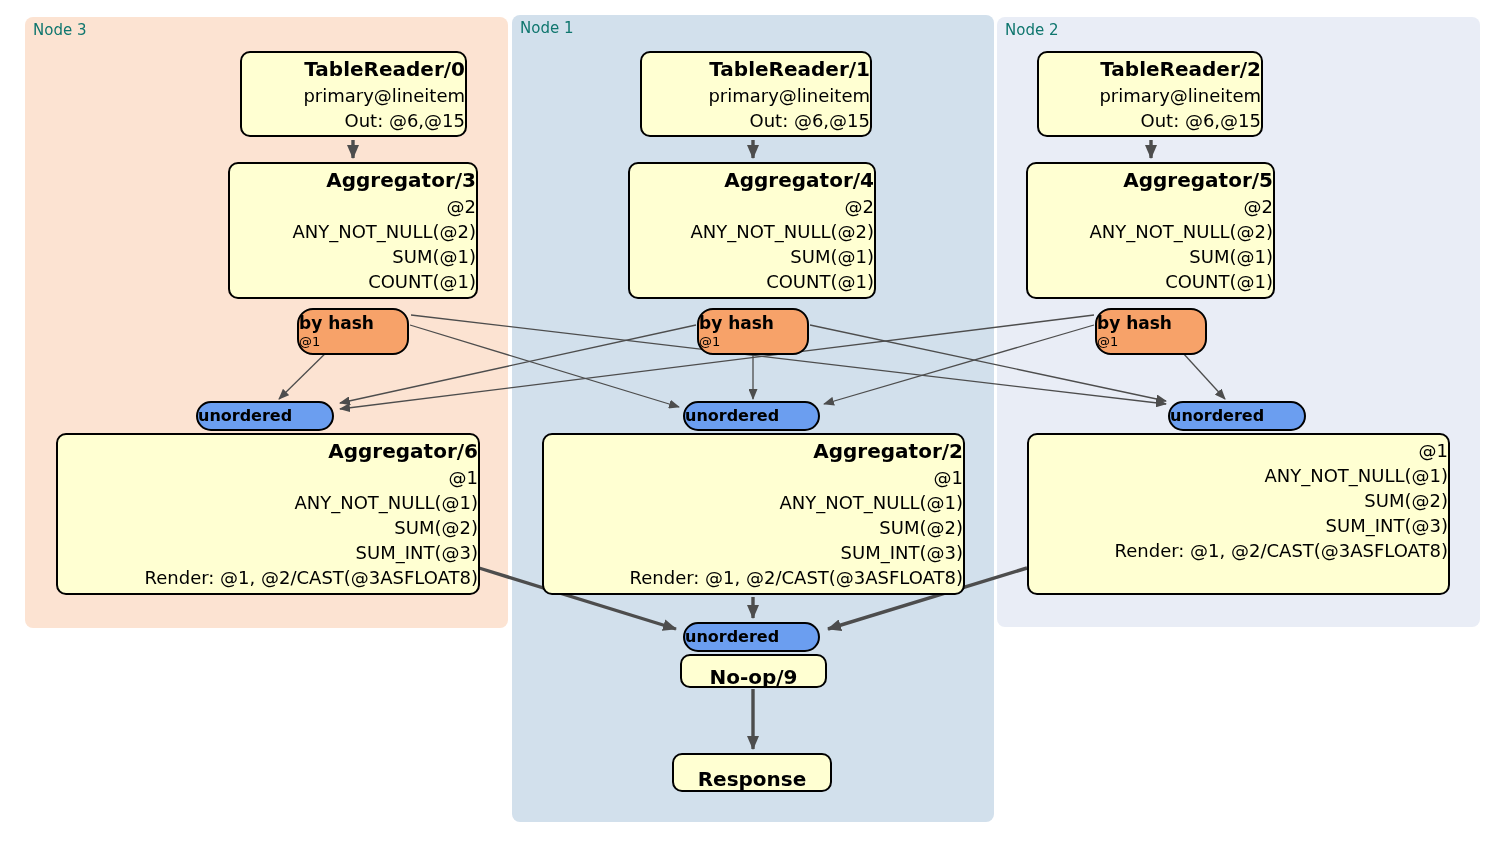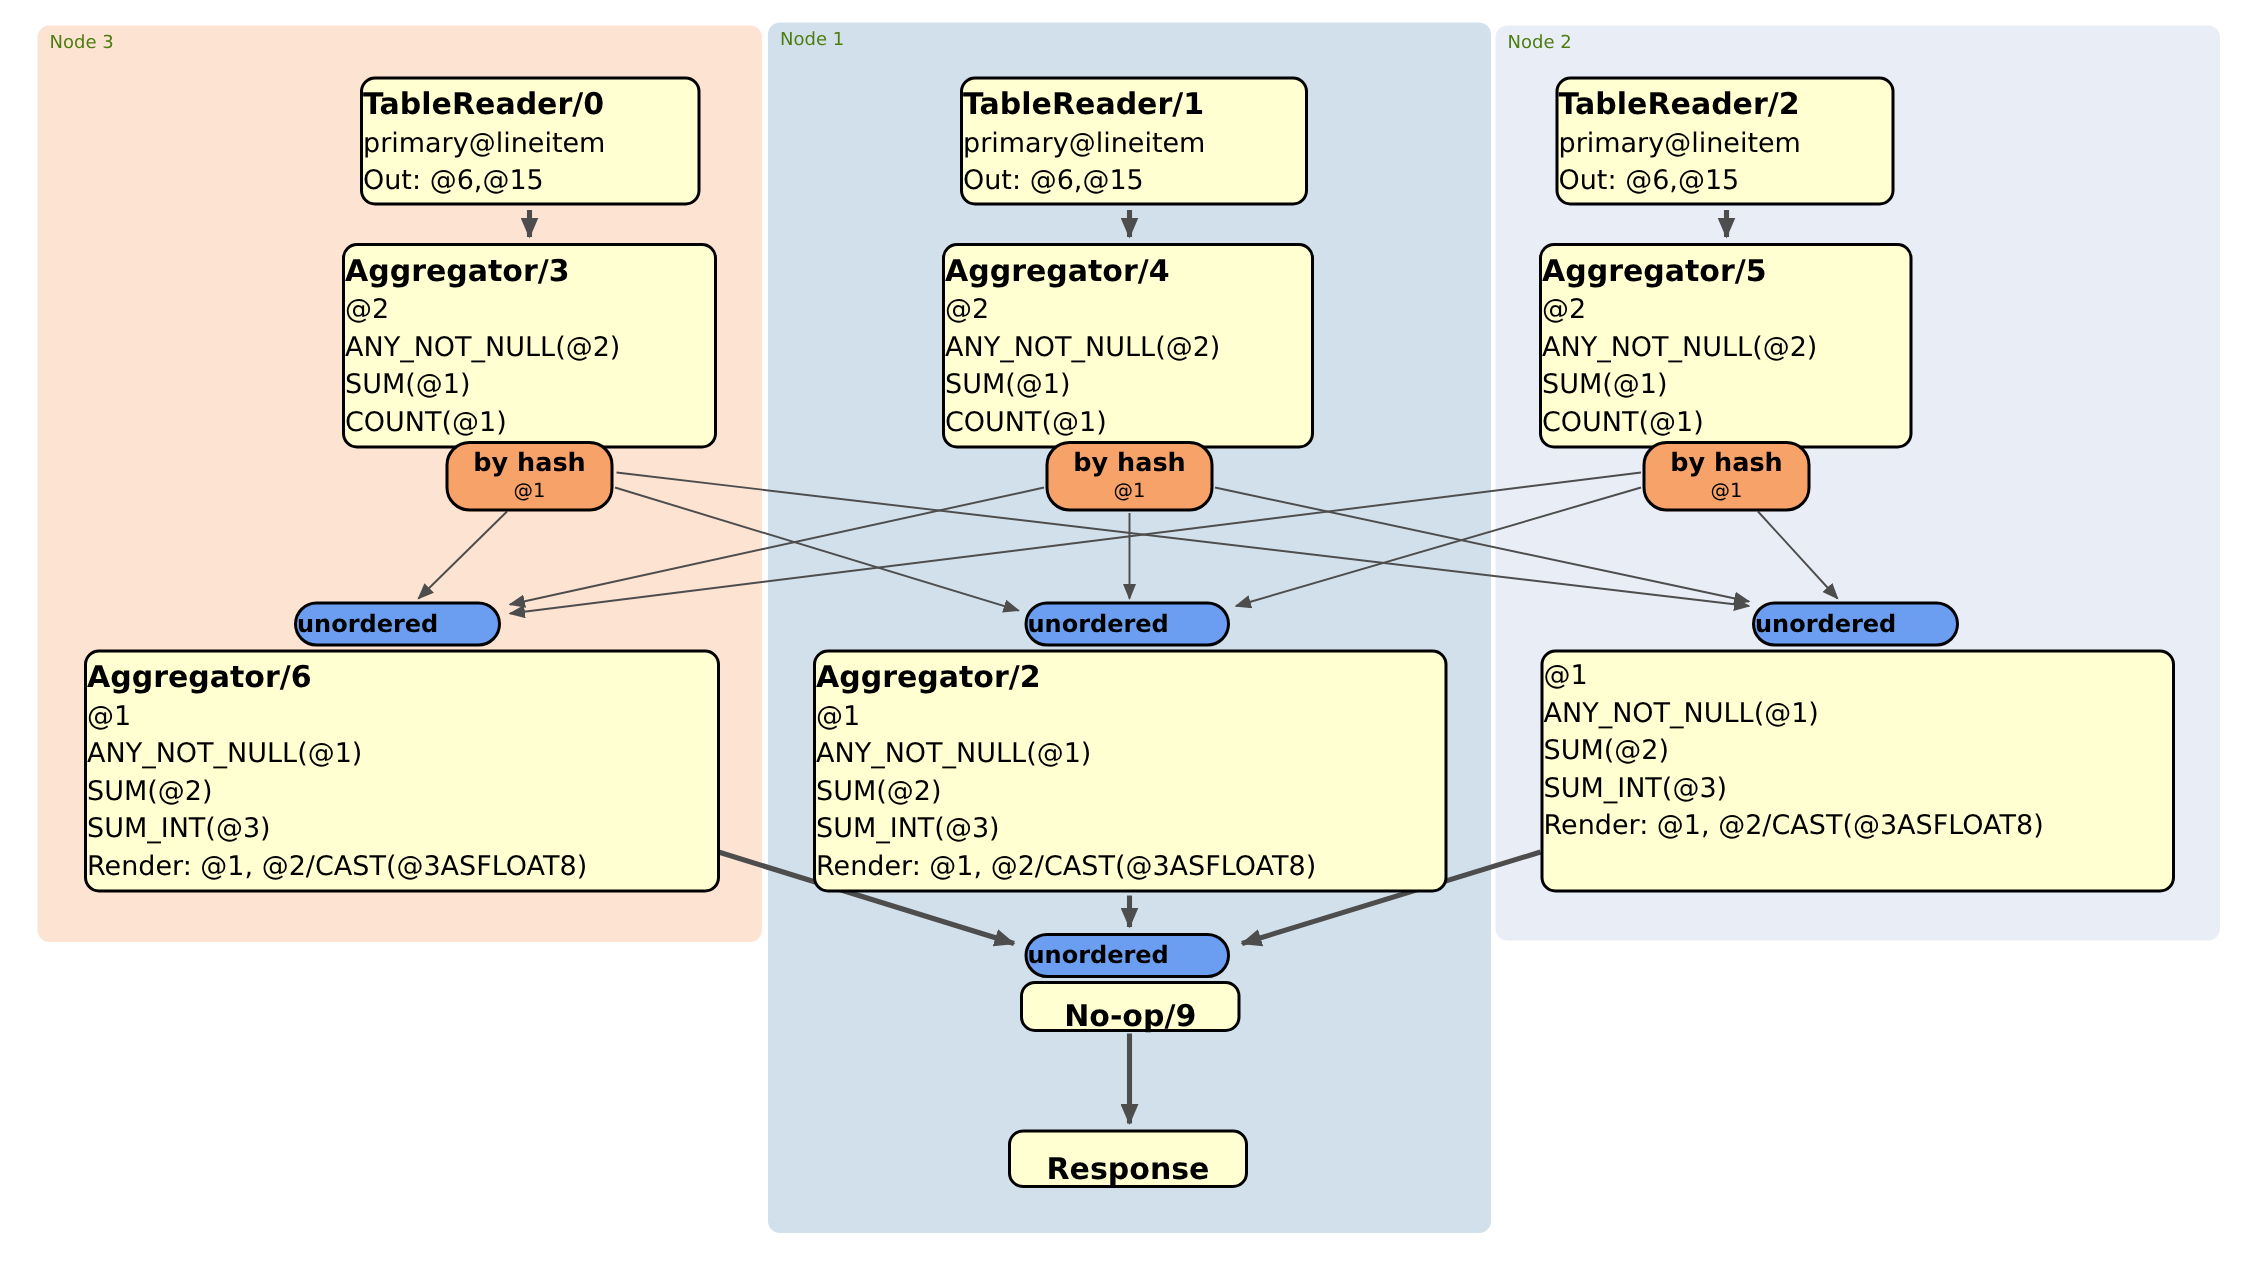--- a/index.html
+++ b/index.html
@@ -1,34 +1,34 @@
 <!DOCTYPE html>
 <html style="--node3_bg: #fce3d2; --node1_bg: #d2e0ec; --node2_bg: #e9edf6; --box_fill: #ffffd2; --router_fill: #f7a269; --stream_fill: #6b9ef0; --edge: #4d4d4d;"><head>
 <meta charset="utf-8">
 <style>
   html,body{margin:0;padding:0;background:#ffffff;}
   body{width:1504px;height:842px;position:relative;overflow:hidden;
        font-family:"DejaVu Sans","Liberation Sans",sans-serif;color:#000;}
   .canvas{position:absolute;left:0;top:0;width:1504px;height:842px;}
   .region{position:absolute;border-radius:8px;z-index:1;}
-  .region .rlabel{position:absolute;left:8px;top:4px;font-size:12px;color:#4d7c0f;}
+  .region .rlabel{position:absolute;left:8px;top:4px;font-size:15px;color:#0f766e;}
   .r3{background:var(--node3_bg);left:25px;top:17px;width:483px;height:611px;}
   .r1{background:var(--node1_bg);left:512px;top:15px;width:482px;height:807px;}
   .r2{background:var(--node2_bg);left:997px;top:17px;width:483px;height:610px;}
   svg.edges{position:absolute;left:0;top:0;z-index:2;}
   .e{stroke:var(--edge);stroke-width:1.3px;fill:none;}
   .eb{stroke:var(--edge);stroke-width:3.4px;fill:none;}
   .mfill{fill:var(--edge);}
   .box{position:absolute;background:var(--box_fill);border:2px solid #000;
-       border-radius:10px;text-align:left;z-index:3;box-sizing:border-box;
+       border-radius:10px;text-align:right;z-index:3;box-sizing:border-box;
        padding-top:3px;}
   .box .t{font-size:20px;font-weight:bold;line-height:27px;white-space:nowrap;}
   .box .l{font-size:18px;line-height:25px;white-space:nowrap;}
   .router{position:absolute;background:var(--router_fill);border:2px solid #000;
-       border-radius:16px;text-align:center;z-index:4;box-sizing:border-box;}
+       border-radius:16px;z-index:4;box-sizing:border-box;margin-top:14px;}
   .router .t{font-size:17px;font-weight:bold;line-height:22px;margin-top:2px;}
   .router .d{font-size:13px;line-height:16px;}
   .stream{position:absolute;background:var(--stream_fill);border:2px solid #000;
        border-radius:16px;text-align:left;z-index:4;box-sizing:border-box;
        font-size:16px;font-weight:bold;line-height:26px;}
   .single{display:flex;align-items:center;justify-content:center;padding-top:12px;}
   .single .t{line-height:normal;}
 </style>
 </head>
 <body>

